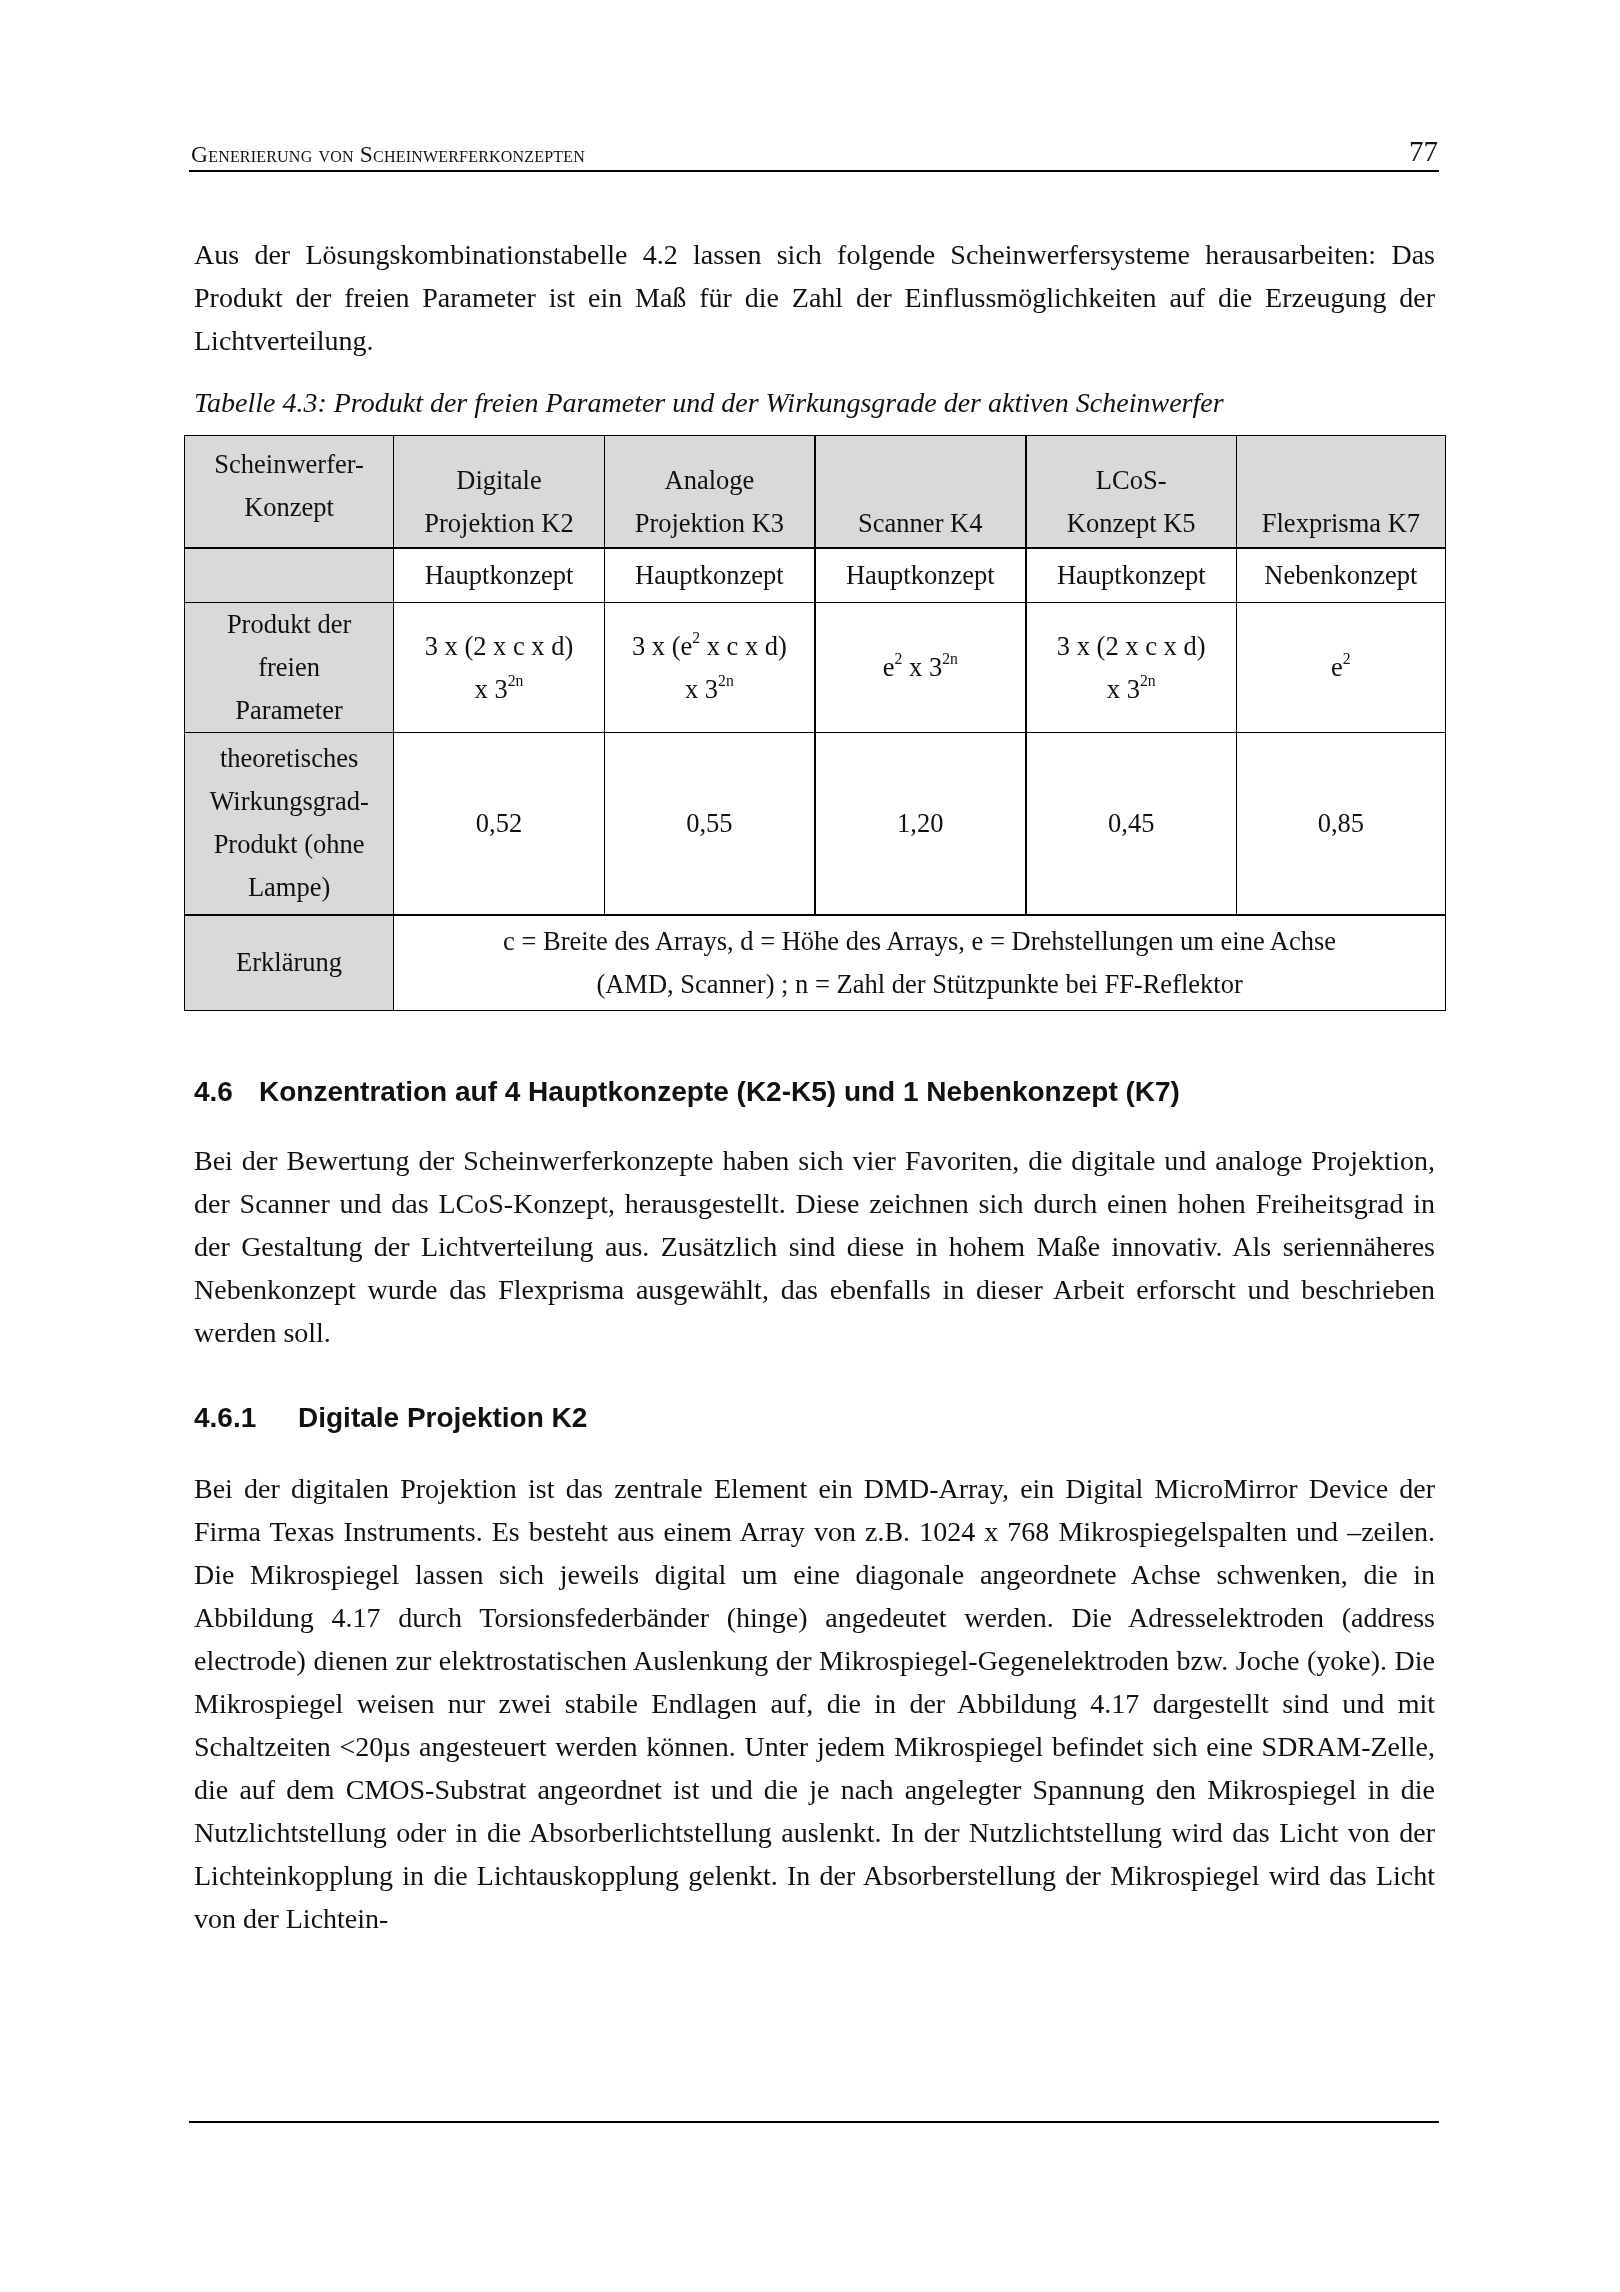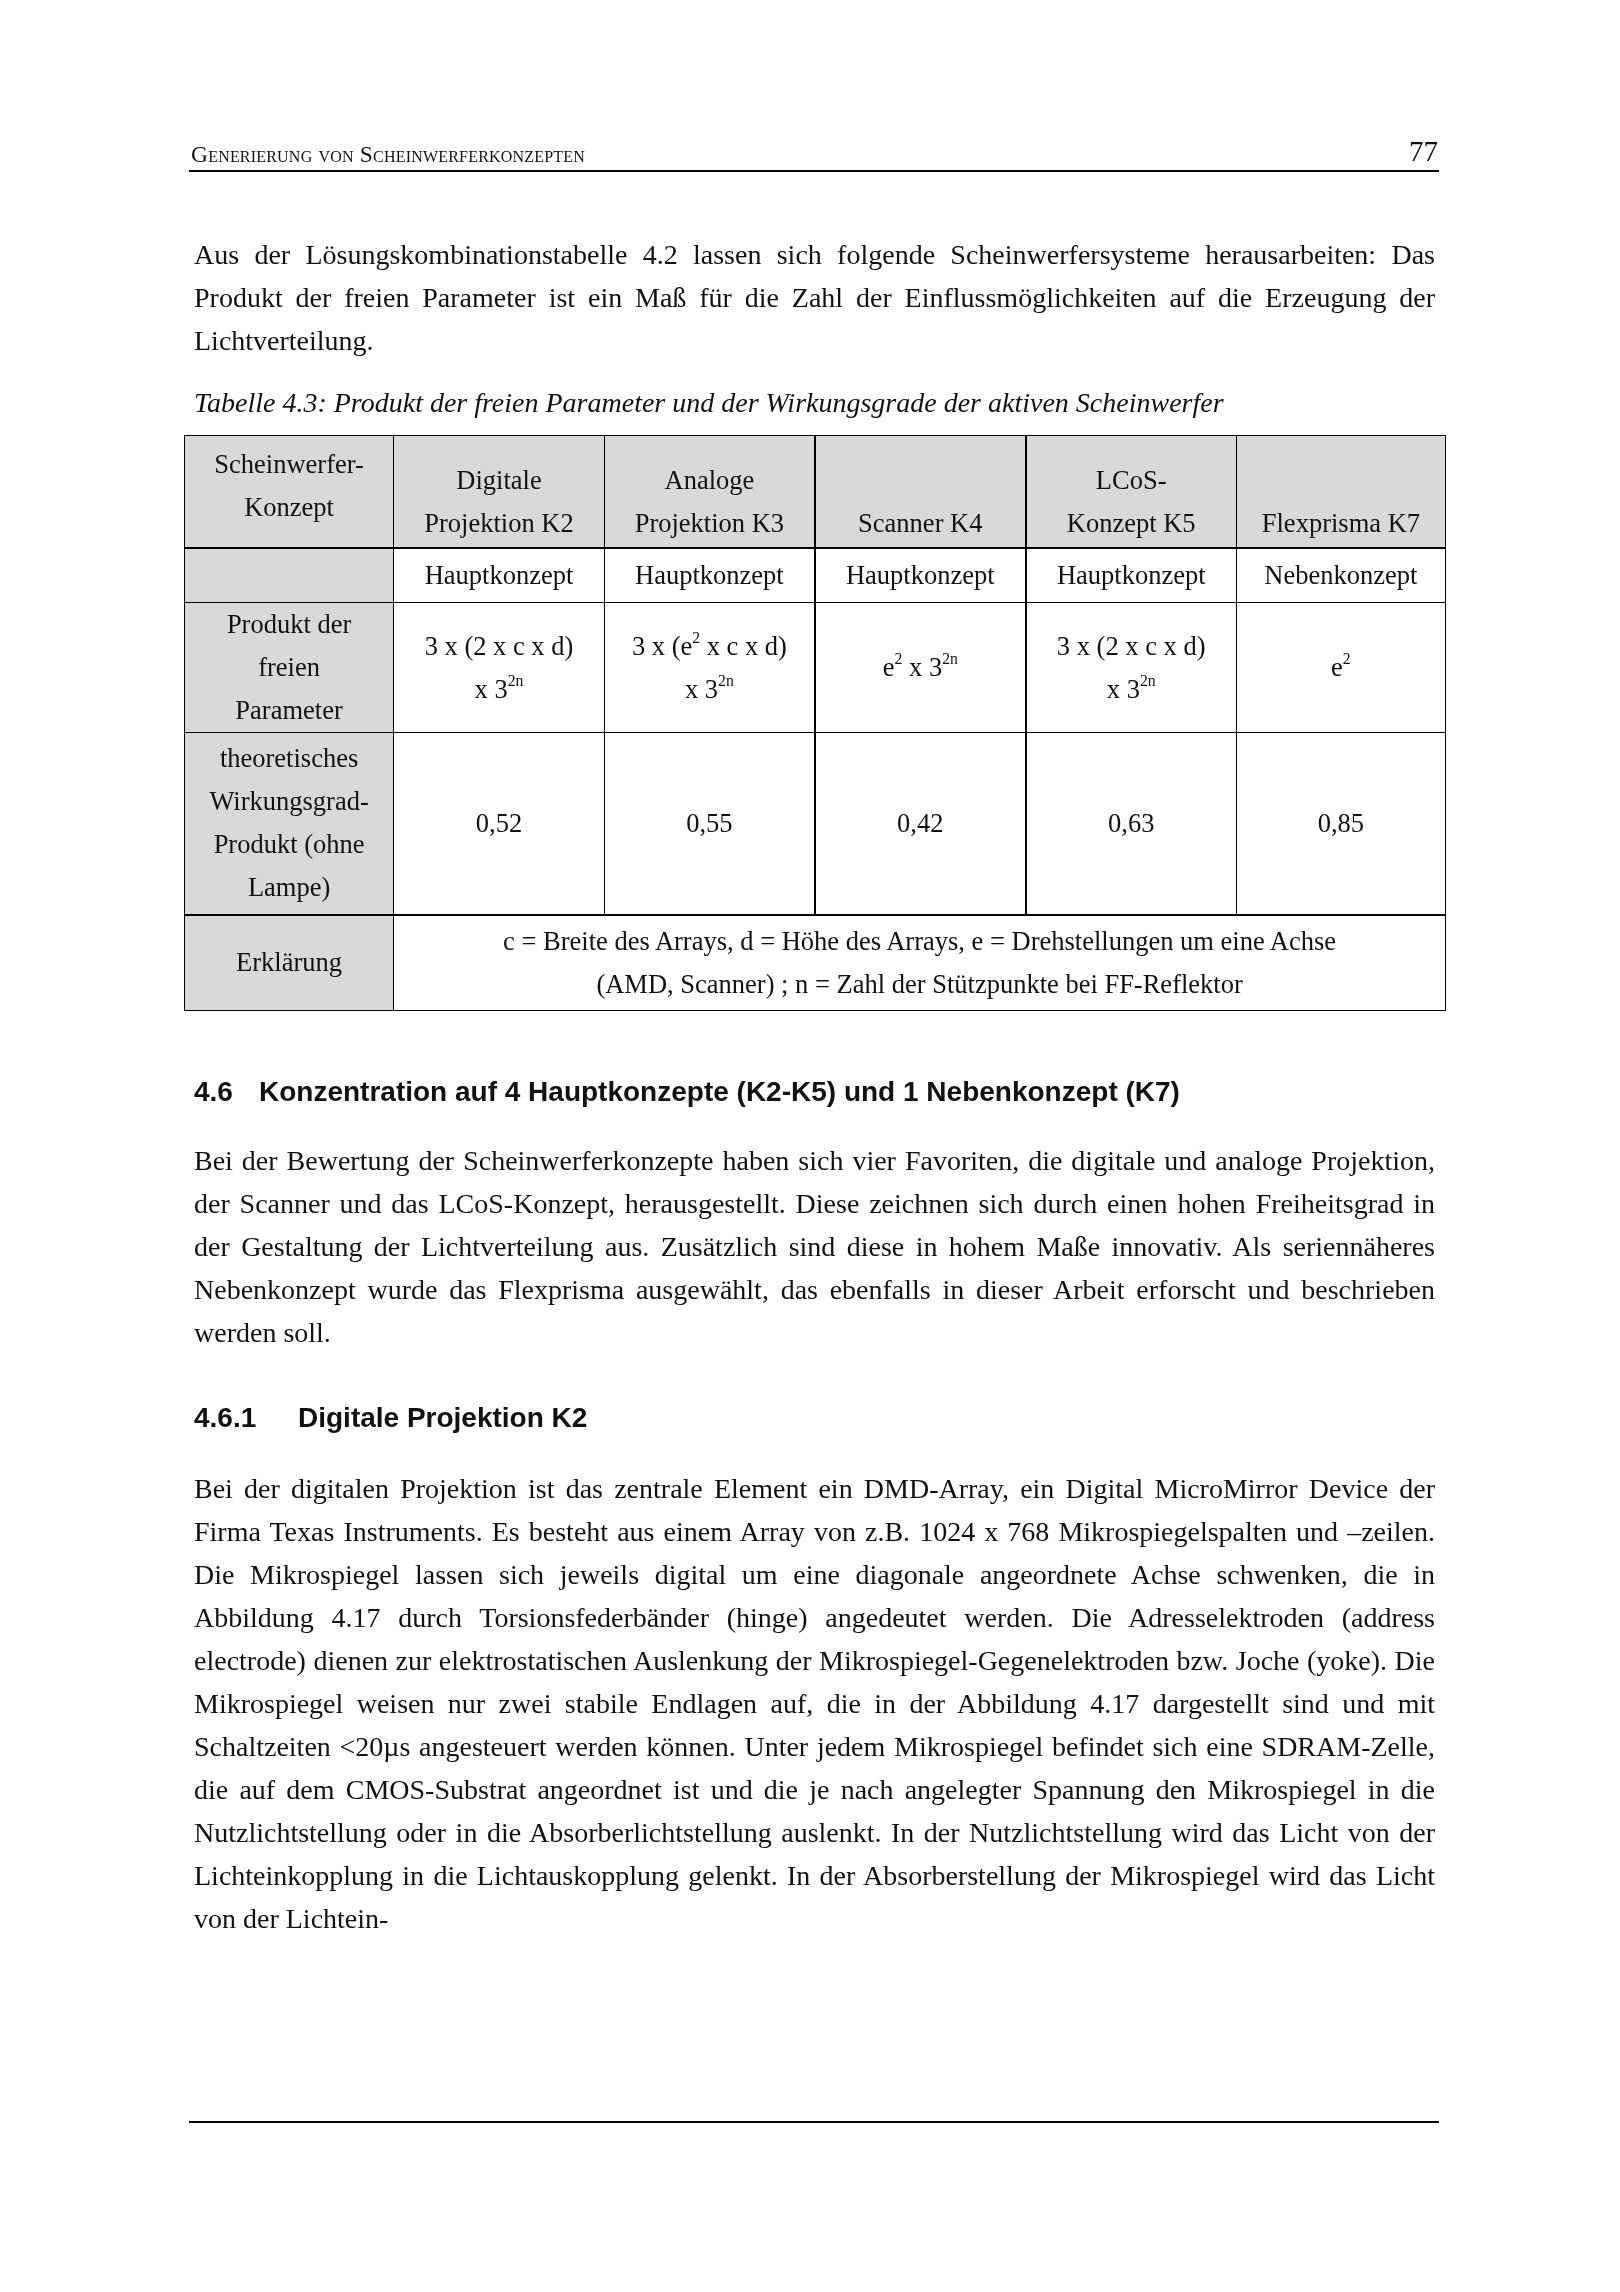--- a/index.html
+++ b/index.html
@@ -164,22 +164,22 @@
 
     <tr class="r-eff">
       <td class="gray">
         <span class="line">theoretisches</span>
         <span class="line">Wirkungsgrad-</span>
         <span class="line">Produkt (ohne</span>
         <span class="line">Lampe)</span>
       </td>
       <td>0,52</td>
       <td>0,55</td>
-      <td class="thick-left">0,42</td>
-      <td class="thick-left">0,63</td>
+      <td class="thick-left">1,20</td>
+      <td class="thick-left">0,45</td>
       <td>0,85</td>
     </tr>
 
     <tr class="r-expl thick-top">
       <td class="gray">Erklärung</td>
       <td colspan="5" class="expl-cell">
         <span class="line">c = Breite des Arrays, d = Höhe des Arrays, e = Drehstellungen um eine Achse</span>
         <span class="line">(AMD, Scanner) ; n = Zahl der Stützpunkte bei FF-Reflektor</span>
       </td>
     </tr>

